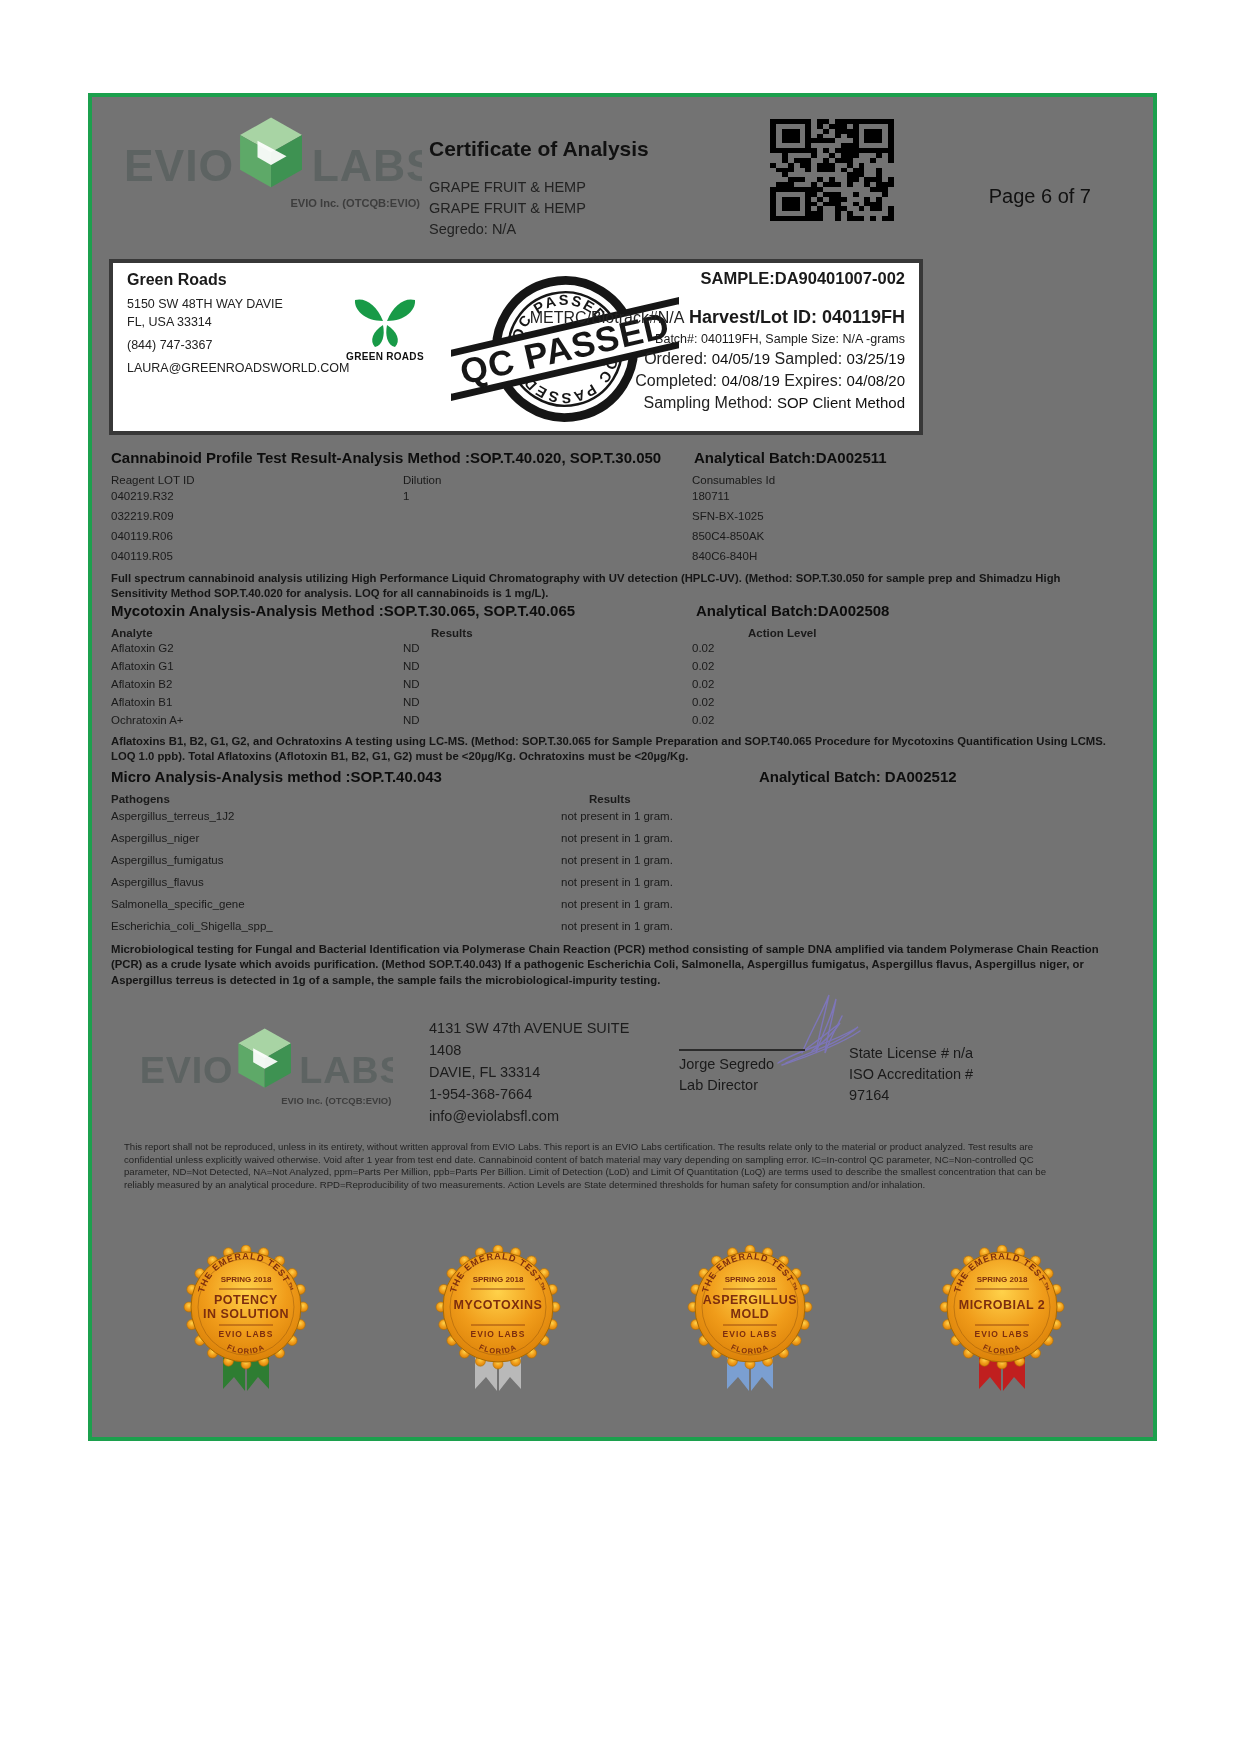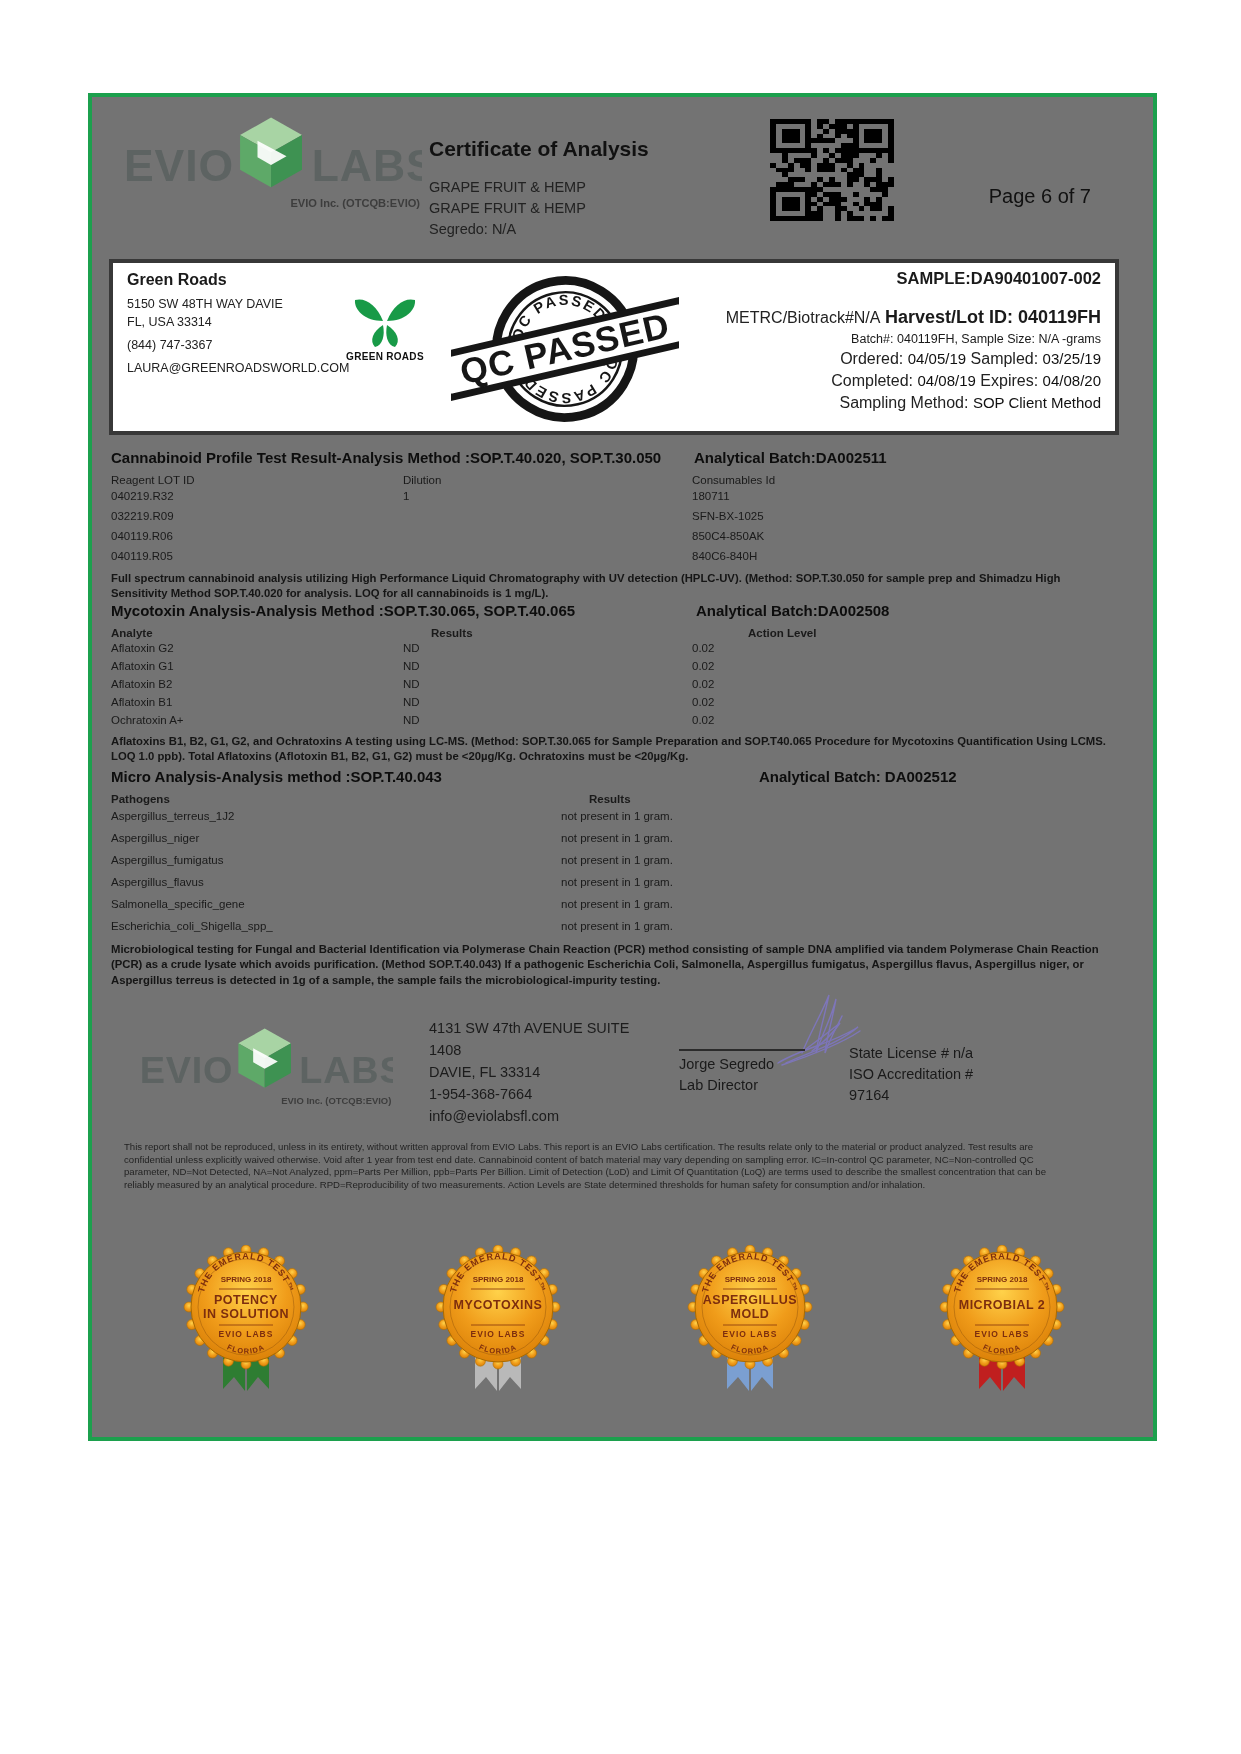--- a/index.html
+++ b/index.html
@@ -14,21 +14,21 @@
   }
   
   .evio-logo-header { position:absolute; left:30px; top:16px; width:300px; height:102px; }
   .title-block { position:absolute; left:337px; top:40px; }
   .title-block h1 { font-size:21px; font-weight:bold; color:#111; margin-bottom:16px; }
   .product-line { font-size:14.5px; line-height:21px; color:#222; }
   .qr-wrap { position:absolute; left:678px; top:22px; width:124px; height:102px; }
   .page-label { position:absolute; right:62px; top:88px; font-size:20px; font-weight:normal; color:#111;padding-left:16px; }
   
   .info-box {
-    position:absolute; left:17px; top:162px; width:1010px; height:176px;
+    position:absolute; left:17px; top:162px; width:814px; height:176px;
     border:4px solid #383838; background:#fff;
   }
   .client-col { position:absolute; left:14px; top:8px; }
   .client-name { font-size:16px; font-weight:bold; margin-bottom:6px; }
   .client-line { font-size:12.5px; line-height:18px; color:#222; }
   .client-line.gap { margin-top:5px; }
   .gr-logo { position:absolute; left:230px; top:32px; width:84px; height:70px; }
   .stamp-wrap { position:absolute; left:338px; top:-5px; width:228px; height:182px; }
   .sample-col { position:absolute; right:14px; top:6px; text-align:right; }
   .sample-col .l1 { font-size:16.5px; font-weight:bold; margin-bottom:19px; }

